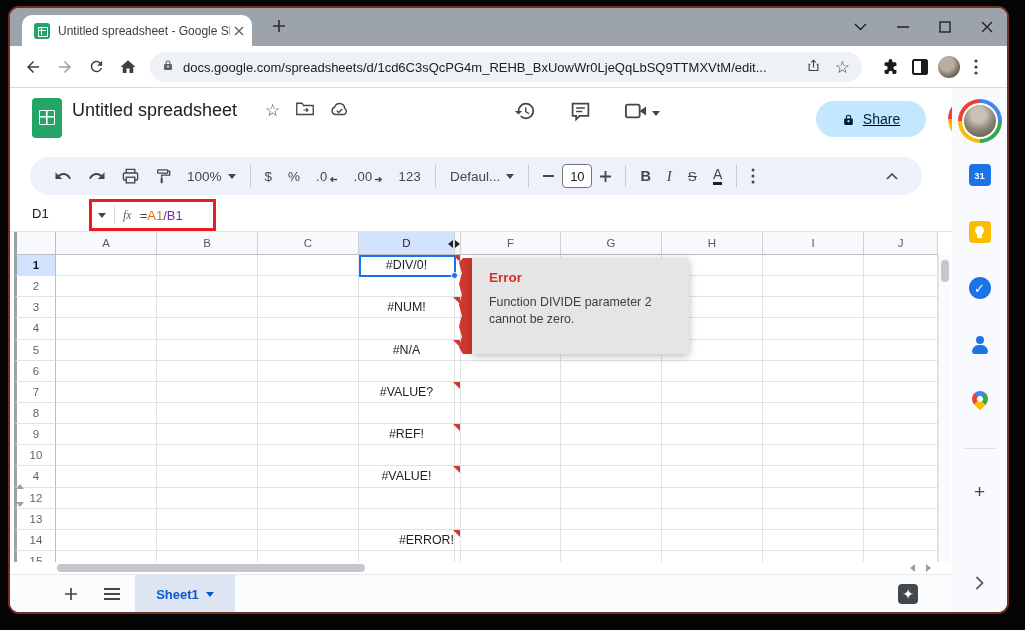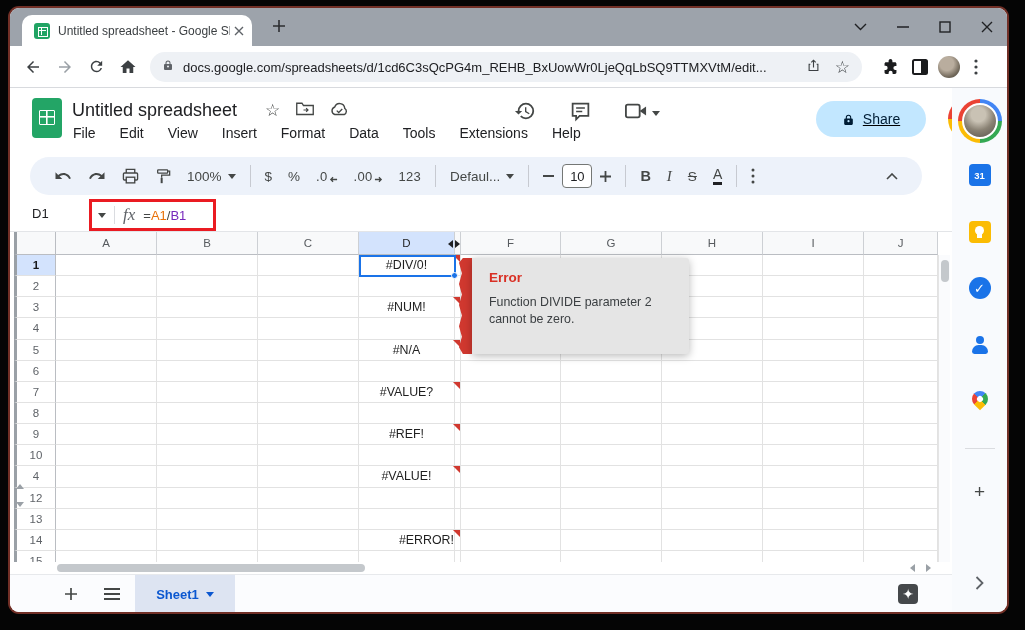--- a/index.html
+++ b/index.html
@@ -88,21 +88,21 @@
   .fmt-a { font-size:14px; font-weight:500; border-bottom:3px solid #202124; line-height:1.05; }
   .kebab { font-size:15px; letter-spacing:0; }
   .collapse { margin-left:auto; }
 
   
   .fbar { position:absolute; left:0; top:190px; width:997px; height:34px; background:#fff;
     border-bottom:1px solid #e3e5e8; }
   .namebox { position:absolute; left:22px; top:8px; font-size:13px; color:#202124; }
   .red-box { position:absolute; left:79px; top:1px; width:127px; height:32px; border:3px solid #ea1b22;
     display:flex; align-items:center; padding:0 6px; gap:8px; }
-  .fx { font-size:17px; font-style:italic; color:#5f6368; font-family:"Liberation Serif",serif; }
+  .fx { font-size:12px; font-style:italic; color:#5f6368; font-family:"Liberation Serif",serif; }
   .fsep { width:1px; height:18px; background:#dadce0; }
   .formula { font-size:13px; }
 
   
   .gridwrap { position:absolute; left:4px; top:224px; width:936px; height:342px; background:#fff; }
   .corner { position:absolute; left:0; top:0; width:42px; height:23px; background:#f8f9fa;
     border-right:1px solid #babdc2; border-bottom:1px solid #babdc2; border-left:3px solid #9aa0a6; }
   .colheads { position:absolute; left:42px; top:0; height:23px; display:flex; }
   .chead { height:23px; background:#f8f9fa; border-right:1px solid #cdd0d4; border-bottom:1px solid #babdc2;
     display:flex; align-items:center; justify-content:center; font-size:11.5px; color:#575b5f; position:relative; }
@@ -304,31 +304,20 @@
               <path d="M10 12h6M13.5 9.5L16 12l-2.5 2.5" stroke-width="1.6"></path>
             </svg>
         </span>
         <span>
           <svg width="19" height="14" viewBox="0 0 24 17" fill="none" stroke="#444746" stroke-width="1.8">
               <path d="M6 15.5A5 5 0 016 6 6.5 6.5 0 0118.6 7.6 4.5 4.5 0 0118 15.5H6z"></path>
               <path d="M8.5 10.5l2.5 2.5 4.5-4.5" stroke-width="1.6"></path>
             </svg>
         </span>
       </div>
-      <div class="menubar">
-          <span>File</span>
-          <span>Edit</span>
-          <span>View</span>
-          <span>Insert</span>
-          <span>Format</span>
-          <span>Data</span>
-          <span>Tools</span>
-          <span>Extensions</span>
-          <span>Help</span>
-        </div>
       <div class="hdr-right">
         <span>
           <svg width="22" height="22" viewBox="0 0 24 24" fill="#444746">
               <path d="M13 3a9 9 0 00-9 9H1l3.9 3.9L9 12H6a7 7 0 117 7 6.96 6.96 0 01-4.94-2.06l-1.42 1.42A8.95 8.95 0 0013 21a9 9 0 000-18zm-1 5v5l4.28 2.54.72-1.21-3.5-2.08V8H12z"></path>
             </svg>
         </span>
         <span>
           <svg width="21" height="21" viewBox="0 0 24 24" fill="none" stroke="#444746" stroke-width="2">
               <path d="M21 3H3v14h4v4l4-4h10V3z"></path>
               <path d="M7 8h10M7 12h7" stroke-width="1.7"></path>

